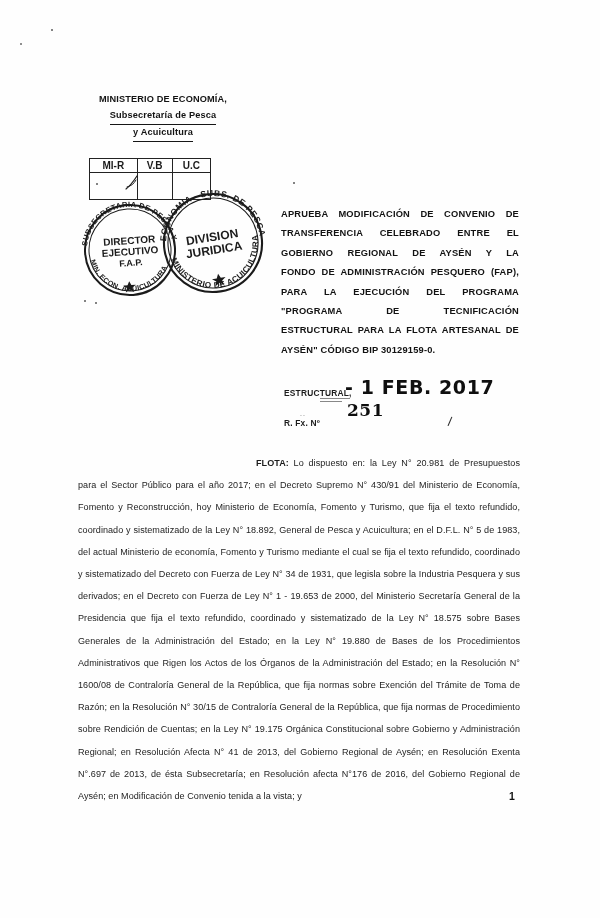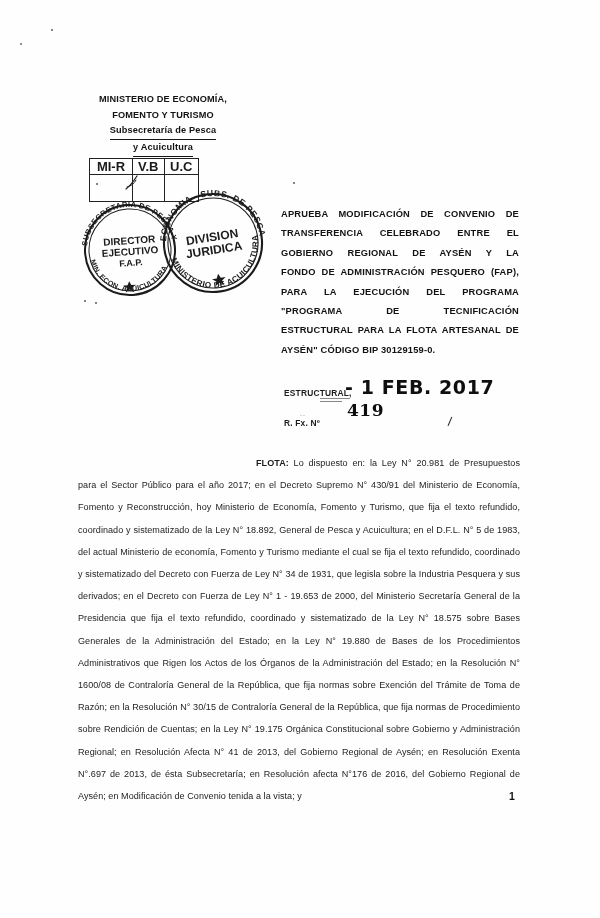--- a/index.html
+++ b/index.html
@@ -51,23 +51,23 @@
     display: inline-block;
     border-bottom: 1.3px solid #161616;
     padding-bottom: .5px;
   }
 
   
   .initials-table {
     position: absolute;
     left: 89px;
     top: 158px;
-    width: 110px;
+    width: 122px;
     border-collapse: collapse;
-    font-size: 13px;
+    font-size: 10px;
     font-weight: bold;
     color: #1a1a1a;
   }
   .initials-table td {
     border: 1px solid #222;
     height: 13px;
     text-align: center;
     vertical-align: middle;
     padding: 0;
   }
@@ -222,21 +222,20 @@
 
   <div class="speck" style="left:20px;top:43px;width:2px;height:2px;"></div>
   <div class="speck" style="left:51px;top:29px;width:1.5px;height:1.5px;"></div>
   <div class="speck" style="left:84px;top:300px;width:1.5px;height:1.5px;"></div>
   <div class="speck" style="left:95px;top:302px;width:1.5px;height:1.5px;"></div>
   <div class="speck" style="left:96px;top:183px;width:1.5px;height:1.5px;"></div>
   <div class="speck" style="left:293px;top:182px;width:1.5px;height:1.5px;"></div>
 
   <div class="letterhead">
     <div class="lh-line">MINISTERIO DE ECONOMÍA,</div>
-    <div class="lh-line">FOMENTO Y TURISMO</div>
     <div class="lh-line"><span class="lh-underline">Subsecretaría de Pesca</span></div>
     <div class="lh-line"><span class="lh-underline">y Acuicultura</span></div>
   </div>
 
   <table class="initials-table">
     <tbody>
         <tr>
       <td>MI-R</td>
       <td>V.B</td>
       <td>U.C</td>
@@ -313,21 +312,21 @@
   </div>
 
   <div class="place-label">ESTRUCTURAL,</div>
   <div class="date-underline">
       <span></span>
       <span></span>
     </div>
   <div class="date-stamp">- 1 FEB. 2017</div>
   <div class="dots-above-rex">..</div>
   <div class="rex-label">R. Fx. Nº</div>
-  <div class="rex-number">419</div>
+  <div class="rex-number">251</div>
   <div class="slash-mark">/</div>
 
   <div class="body-text">
     <span class="indent-first"></span><span class="visto">FLOTA:</span>
     <span>Lo dispuesto en: la Ley N° 20.981 de Presupuestos para el Sector Público para el año 2017; en el Decreto Supremo N° 430/91 del Ministerio de Economía, Fomento y Reconstrucción, hoy Ministerio de Economía, Fomento y Turismo, que fija el texto refundido, coordinado y sistematizado de la Ley N° 18.892, General de Pesca y Acuicultura; en el D.F.L. N° 5 de 1983, del actual Ministerio de economía, Fomento y Turismo mediante el cual se fija el texto refundido, coordinado y sistematizado del Decreto con Fuerza de Ley N° 34 de 1931, que legisla sobre la Industria Pesquera y sus derivados; en el Decreto con Fuerza de Ley N° 1 - 19.653 de 2000, del Ministerio Secretaría General de la Presidencia que fija el texto refundido, coordinado y sistematizado de la Ley N° 18.575 sobre Bases Generales de la Administración del Estado; en la Ley N° 19.880 de Bases de los Procedimientos Administrativos que Rigen los Actos de los Órganos de la Administración del Estado; en la Resolución N° 1600/08 de Contraloría General de la República, que fija normas sobre Exención del Trámite de Toma de Razón; en la Resolución N° 30/15 de Contraloría General de la República, que fija normas de Procedimiento sobre Rendición de Cuentas; en la Ley N° 19.175 Orgánica Constitucional sobre Gobierno y Administración Regional; en Resolución Afecta N° 41 de 2013, del Gobierno Regional de Aysén; en Resolución Exenta N°.697 de 2013, de ésta Subsecretaría; en Resolución afecta N°176 de 2016, del Gobierno Regional de Aysén; en Modificación de Convenio tenida a la vista; y</span>
   </div>
 
   <div class="page-number">1</div>
 
 </div>

